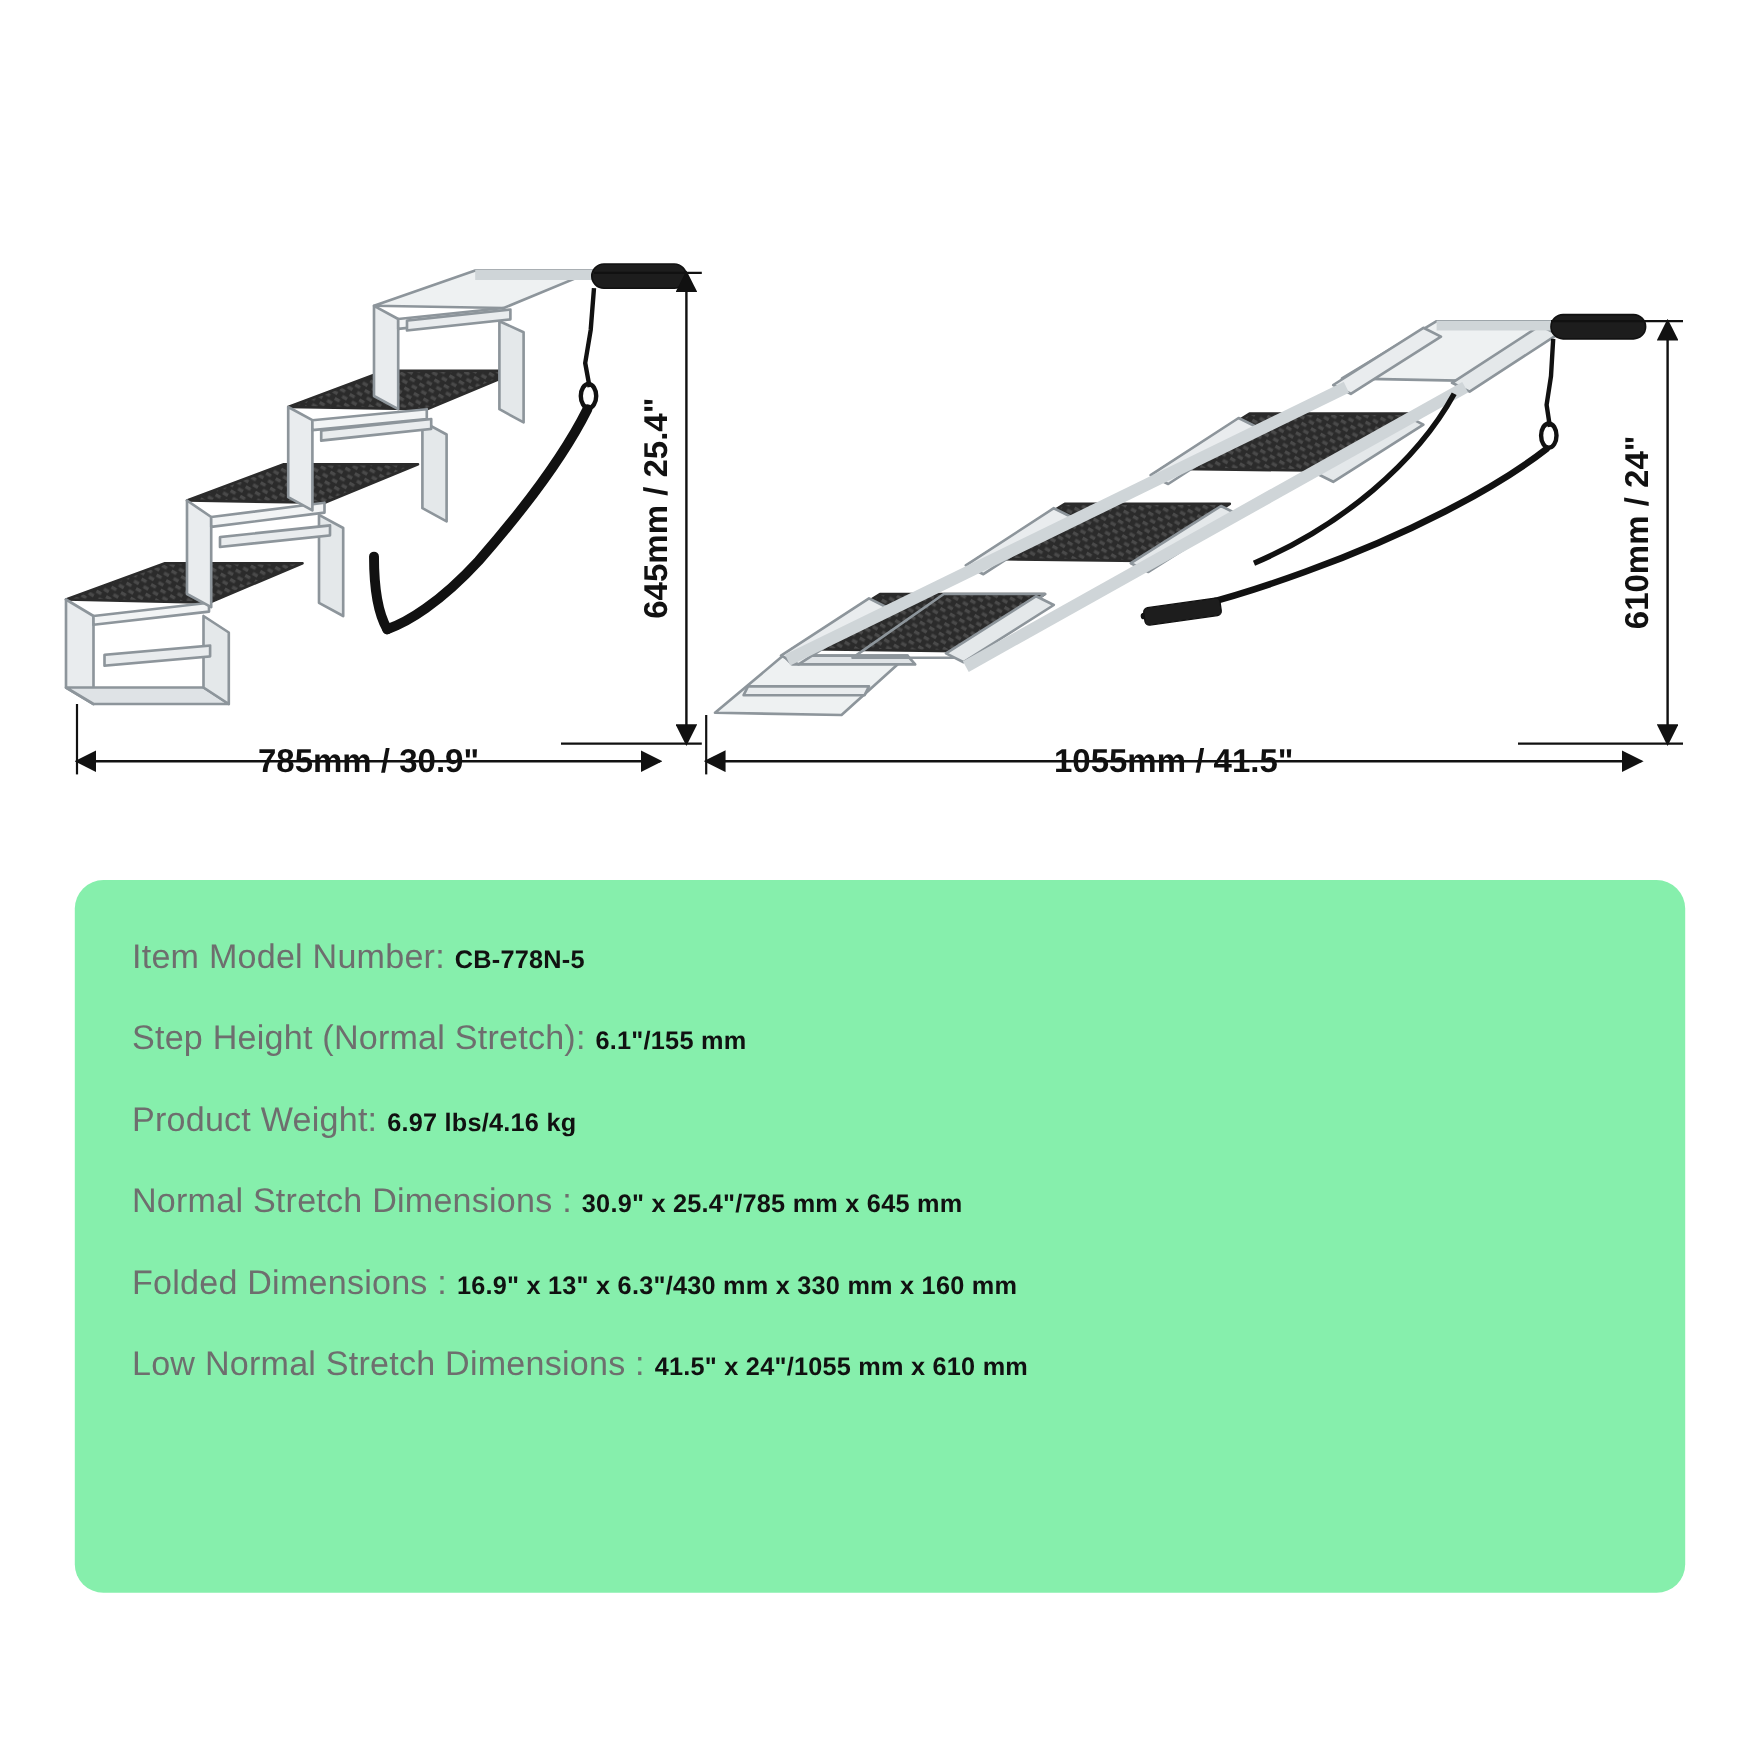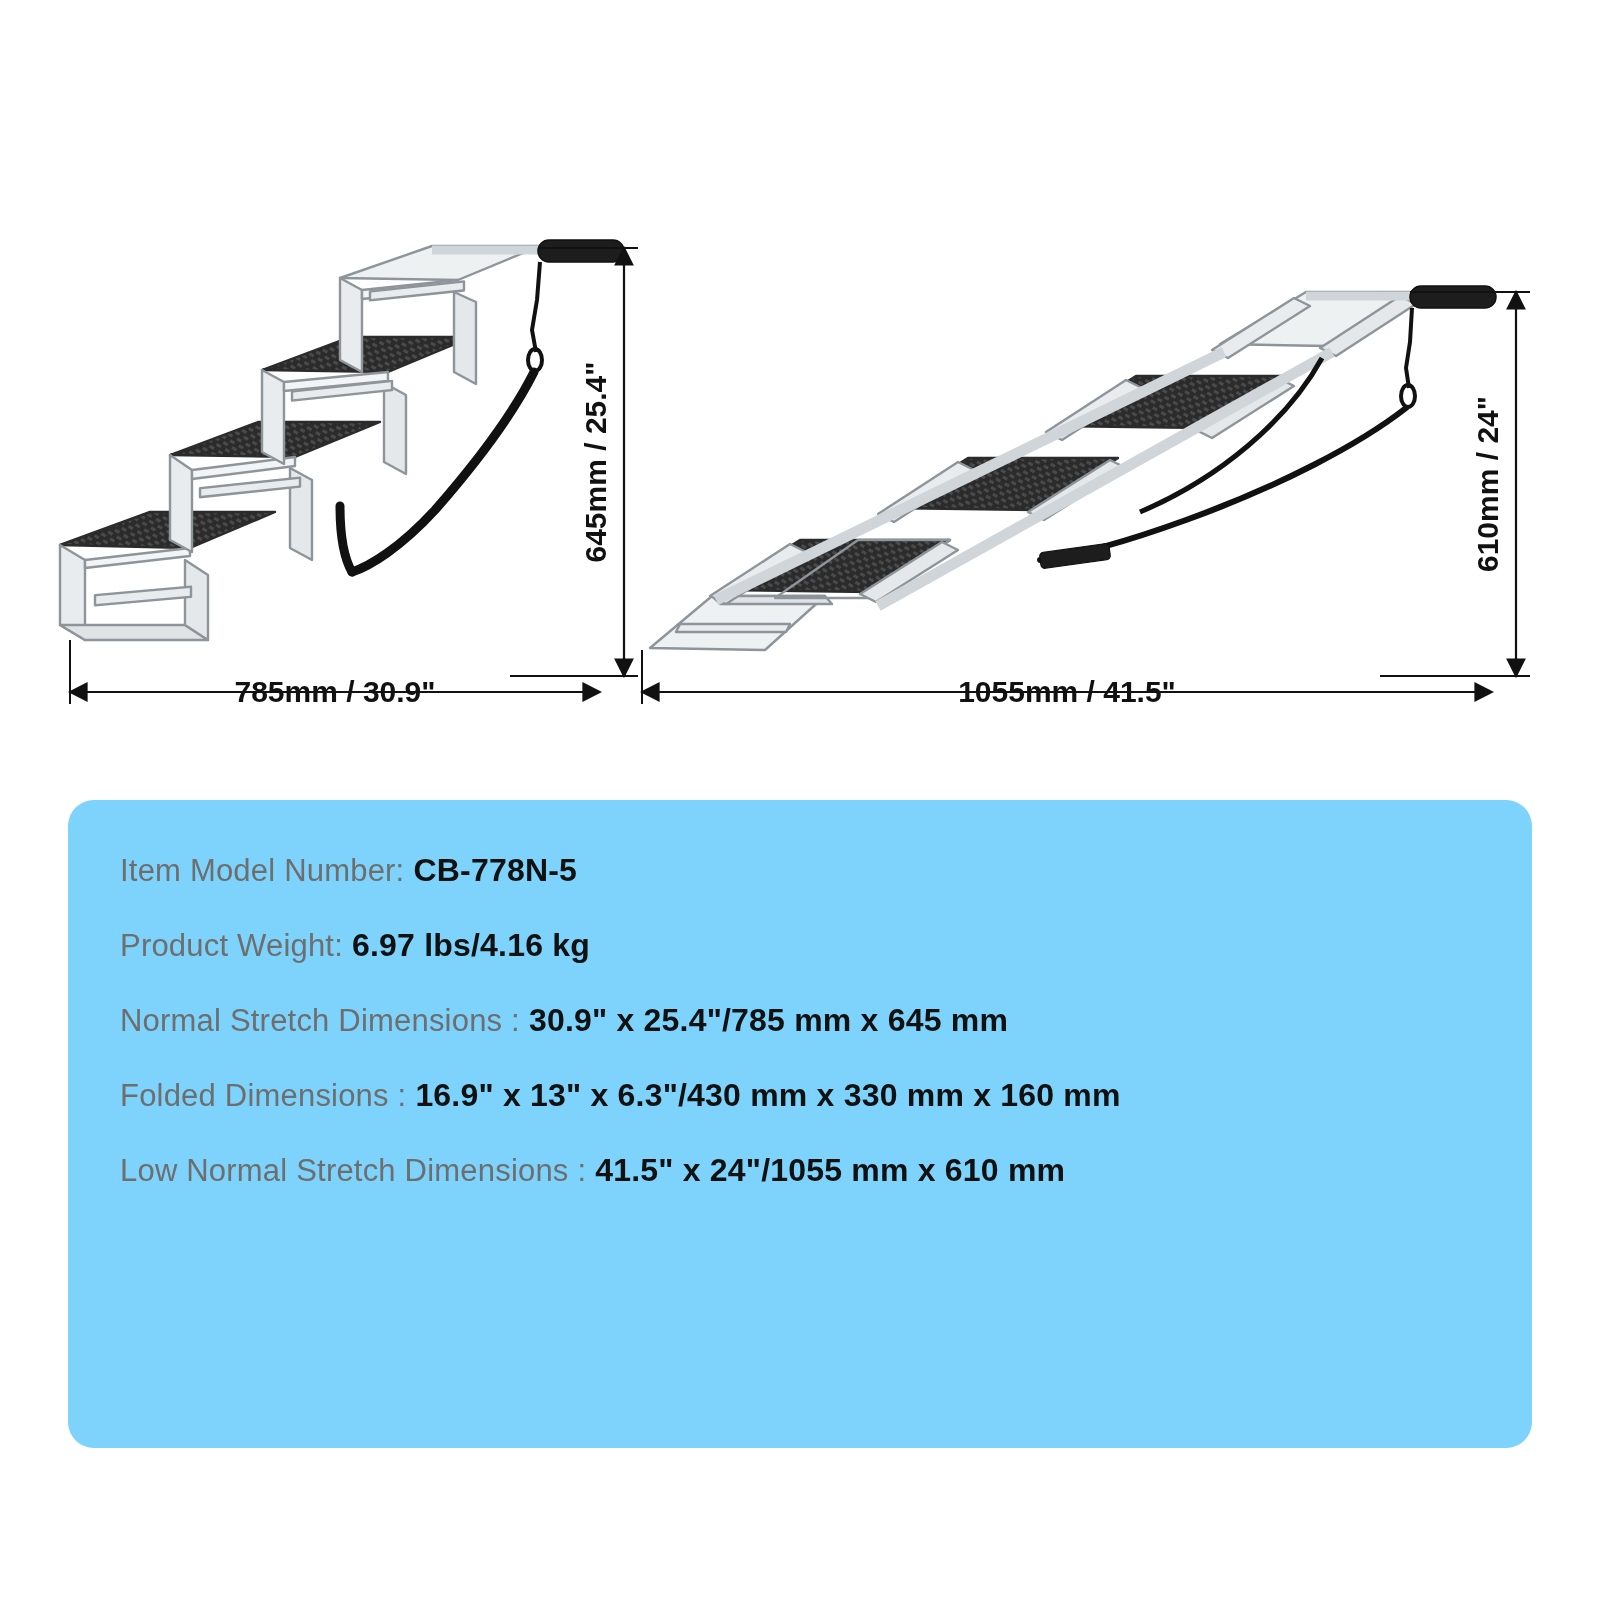--- a/index.html
+++ b/index.html
@@ -38,39 +38,39 @@
     fill: #111111;
   }
 
   
   .spec-panel {
     position: absolute;
     left: 68px;
     top: 800px;
     width: 1464px;
     height: 648px;
-    background: #7dd3fc;
+    background: #86efac;
     border-radius: 26px;
     box-sizing: border-box;
     padding: 52px 52px 0 52px;
   }
   .spec-row {
     display: flex;
     align-items: baseline;
     margin-bottom: 38px;
     white-space: nowrap;
   }
   .spec-label {
     font-size: 31px;
     color: #6e6e6e;
     font-weight: normal;
     letter-spacing: 0.2px;
   }
   .spec-value {
-    font-size: 32px;
+    font-size: 23px;
     color: #111111;
     font-weight: bold;
     margin-left: 9px;
     letter-spacing: 0.2px;
   }
 </style>
 </head>
 <body>
 
 <div class="illustrations">
@@ -222,20 +222,24 @@
   </div>
 </div>
 
 <div class="spec-panel">
 
   <div class="spec-row">
     <span class="spec-label">Item Model Number:</span>
     <span class="spec-value">CB-778N-5</span>
   </div>
 
+  <div class="spec-row">
+    <span class="spec-label">Step Height (Normal Stretch):</span>
+    <span class="spec-value">6.1"/155 mm</span>
+  </div>
 
   <div class="spec-row">
     <span class="spec-label">Product Weight:</span>
     <span class="spec-value">6.97 lbs/4.16 kg</span>
   </div>
 
   <div class="spec-row">
     <span class="spec-label">Normal Stretch Dimensions :</span>
     <span class="spec-value">30.9" x 25.4"/785 mm x 645 mm</span>
   </div>

